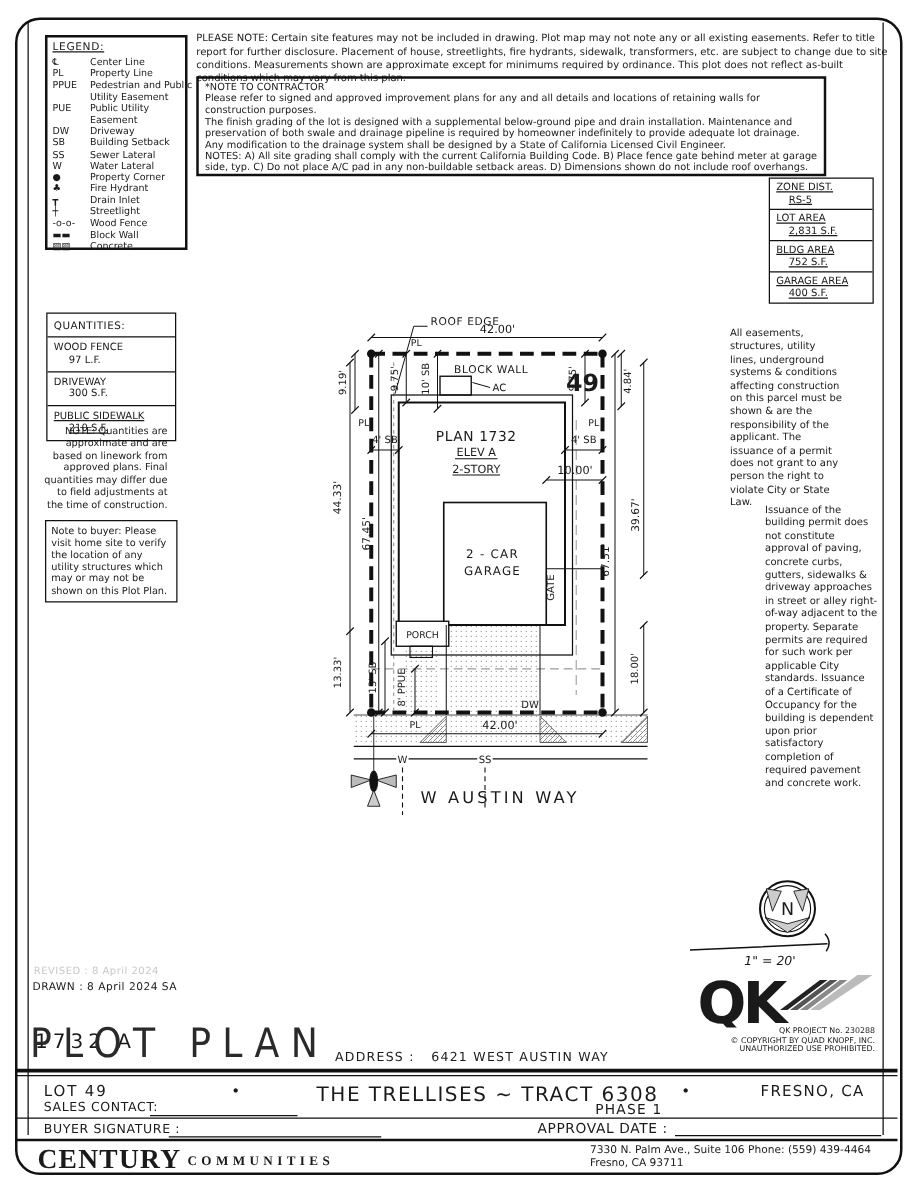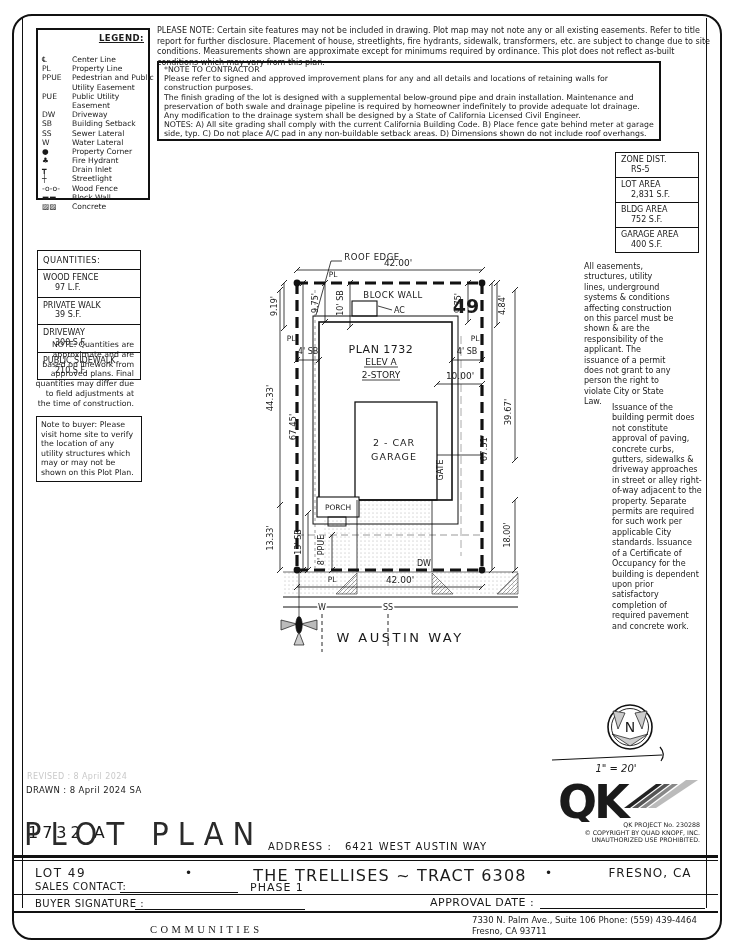--- a/index.html
+++ b/index.html
@@ -8,66 +8,66 @@
   .abs{position:absolute;}
   
   .border-outer{position:absolute;left:12px;top:14px;width:706px;height:922px;
     border:2px solid #111;border-radius:20px;}
   .vline{position:absolute;width:0;border-left:1.6px solid #111;}
   .hline{position:absolute;height:0;border-top:1.4px solid #111;}
   .hthick{position:absolute;background:#111;}
   
   .legend-box{position:absolute;left:36px;top:28px;width:114px;height:172px;
     border:2px solid #111;background:#fff;padding:3px 4px;box-sizing:border-box;}
-  .legend-title{font-size:8.5px;font-weight:bold;text-decoration:underline;margin-bottom:12px;letter-spacing:.5px;text-align:right;}
+  .legend-title{font-size:8.5px;font-weight:normal;text-decoration:underline;margin-bottom:2px;letter-spacing:.5px;}
   .lrow{display:flex;gap:4px;height:9.2px;align-items:baseline;font-size:7.6px;line-height:9.2px;}
   .lsym{width:26px;flex:none;}
   .llab{flex:1;white-space:nowrap;}
   
   .top-note{position:absolute;left:157px;top:26px;width:556px;font-size:8px;line-height:10.6px;}
   .contractor-box{position:absolute;left:157px;top:61px;width:504px;height:80px;border:2px solid #111;
     padding:2px 5px;box-sizing:border-box;font-size:7.8px;line-height:9.2px;}
   
-  .zone-box{position:absolute;left:615px;top:152px;width:84px;border:1.6px solid #111;box-sizing:border-box;}
+  .zone-box{position:absolute;left:615px;top:142px;width:84px;border:1.6px solid #111;box-sizing:border-box;text-decoration:underline;}
   .zcell{border-bottom:1.6px solid #111;padding:2px 3px 3px 5px;font-size:8px;line-height:9.5px;}
   .zcell:last-child{border-bottom:none;}
   .zval{padding-left:10px;}
   
   .qty-box{position:absolute;left:37px;top:214px;width:104px;border:1.6px solid #111;box-sizing:border-box;margin-top:36px;}
   .qcell{border-bottom:1.6px solid #111;padding:3px 3px 4px 5px;font-size:8px;line-height:9.8px;}
-  .qcell:last-child{border-bottom:none;}
+  .qcell:last-child{border-bottom:none;text-decoration:underline;}
   .qtitle{font-size:8.3px;letter-spacing:.4px;padding:4px 3px 4px 5px;border-bottom:1.6px solid #111;}
   .qval{padding-left:12px;}
   .qty-note{position:absolute;left:32px;top:340px;width:102px;font-size:7.8px;line-height:9.8px;text-align:right;}
   .buyer-box{position:absolute;left:36px;top:416px;width:106px;border:1.6px solid #111;padding:3px 4px;
     box-sizing:border-box;font-size:7.8px;line-height:9.6px;}
   .right-note{position:absolute;width:90px;font-size:8px;line-height:10.4px;}
   
   .revised{position:absolute;left:27px;top:772px;font-size:8px;color:#c9c9c9;letter-spacing:.4px;}
   .drawn{position:absolute;left:26px;top:785px;font-size:8.5px;letter-spacing:.4px;}
   .plan-id{position:absolute;left:28px;top:801px;font-size:16px;letter-spacing:4px;margin-top:22px;}
   .plot-title{position:absolute;left:24px;top:815px;font-size:29px;letter-spacing:9px;color:#2a2a2a;
     transform:scaleY(1.12);transform-origin:top left;}
   .addr-label{position:absolute;left:268px;top:841px;font-size:10px;letter-spacing:1px;}
   .addr-value{position:absolute;left:345px;top:841px;font-size:10px;letter-spacing:1px;}
   
   .f-lot{position:absolute;left:35px;top:866px;font-size:12px;letter-spacing:1.5px;}
   .f-bullet1{position:absolute;left:185px;top:866px;font-size:12px;}
   .f-community{position:absolute;left:250px;top:866px;width:280px;text-align:center;font-size:16px;letter-spacing:1.2px;}
   .f-bullet2{position:absolute;left:545px;top:866px;font-size:12px;}
   .f-city{position:absolute;left:590px;top:866px;width:120px;text-align:center;font-size:12px;letter-spacing:1px;}
-  .f-phase{position:absolute;left:250px;top:881px;width:280px;text-align:left;font-size:11px;letter-spacing:1px;}
+  .f-phase{position:absolute;left:250px;top:881px;width:280px;text-align:right;font-size:11px;letter-spacing:1px;}
   .f-sales{position:absolute;left:35px;top:881px;font-size:10px;letter-spacing:.5px;}
   .f-buyer{position:absolute;left:35px;top:898px;font-size:10px;letter-spacing:.5px;}
   .f-approval{position:absolute;left:430px;top:896px;font-size:11px;letter-spacing:.5px;}
   .sig-line{position:absolute;border-bottom:1.2px solid #111;height:12px;}
   .brand-main{position:absolute;left:30px;top:914px;font-family:"Liberation Serif","DejaVu Serif",serif;
     font-size:22px;font-weight:bold;letter-spacing:1px;}
   .brand-sub{position:absolute;left:150px;top:924px;font-family:"Liberation Serif","DejaVu Serif",serif;
-    font-size:10.5px;letter-spacing:3.5px;}
+    font-size:10.5px;letter-spacing:3.5px;font-weight:bold;}
   .office1{position:absolute;left:472px;top:915px;font-size:8.5px;}
   .office2{position:absolute;left:472px;top:926px;font-size:8.5px;}
   
   .qk-proj{position:absolute;left:560px;top:821px;width:140px;text-align:right;font-size:6.3px;}
   .qk-copy{position:absolute;left:560px;top:829px;width:140px;text-align:right;font-size:6.3px;}
   .qk-rights{position:absolute;left:560px;top:836px;width:140px;text-align:right;font-size:6.3px;}
   svg text{font-family:"DejaVu Sans",sans-serif;fill:#1a1a1a;}
 </style>
 </head>
 <body>
@@ -176,24 +176,20 @@
         <div>GARAGE AREA</div>
         <div class="zval">400 S.F.</div>
       </div>
   </div>
 
   <div class="qty-box">
     <div class="qtitle">QUANTITIES:</div>
     <div class="qcell">
         <div>WOOD FENCE</div>
         <div class="qval">97 L.F.</div>
-      </div>
-    <div class="qcell">
-        <div>PRIVATE WALK</div>
-        <div class="qval">39 S.F.</div>
       </div>
     <div class="qcell">
         <div>DRIVEWAY</div>
         <div class="qval">300 S.F.</div>
       </div>
     <div class="qcell">
         <div>PUBLIC SIDEWALK</div>
         <div class="qval">210 S.F.</div>
       </div>
   </div>
@@ -363,17 +359,18 @@
   <div class="f-city">FRESNO, CA</div>
   <div class="f-phase">PHASE 1</div>
   <div class="f-sales">SALES CONTACT:</div>
   <div class="sig-line" style="left:120px;top:880px;width:118px;"></div>
 
   <div class="f-buyer">BUYER SIGNATURE :</div>
   <div class="sig-line" style="left:135px;top:897px;width:170px;"></div>
   <div class="f-approval">APPROVAL DATE :</div>
   <div class="sig-line" style="left:540px;top:896px;width:165px;"></div>
 
+  <div class="brand-main">CENTURY</div>
   <div class="brand-sub">COMMUNITIES</div>
   <div class="office1">7330 N. Palm Ave., Suite 106    Phone:  (559) 439-4464</div>
   <div class="office2">Fresno, CA  93711</div>
 
 </div>
 
 </body></html>

